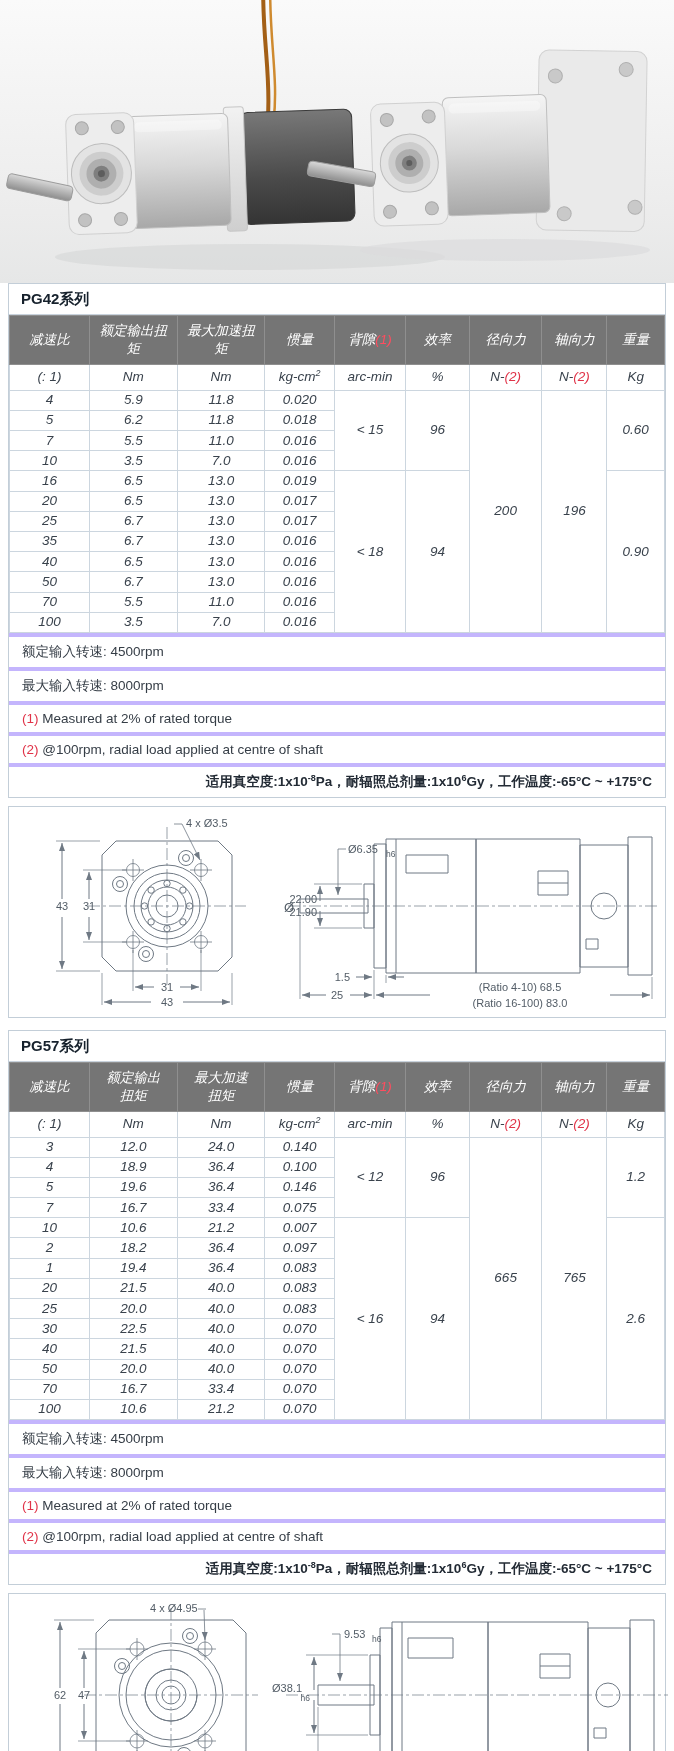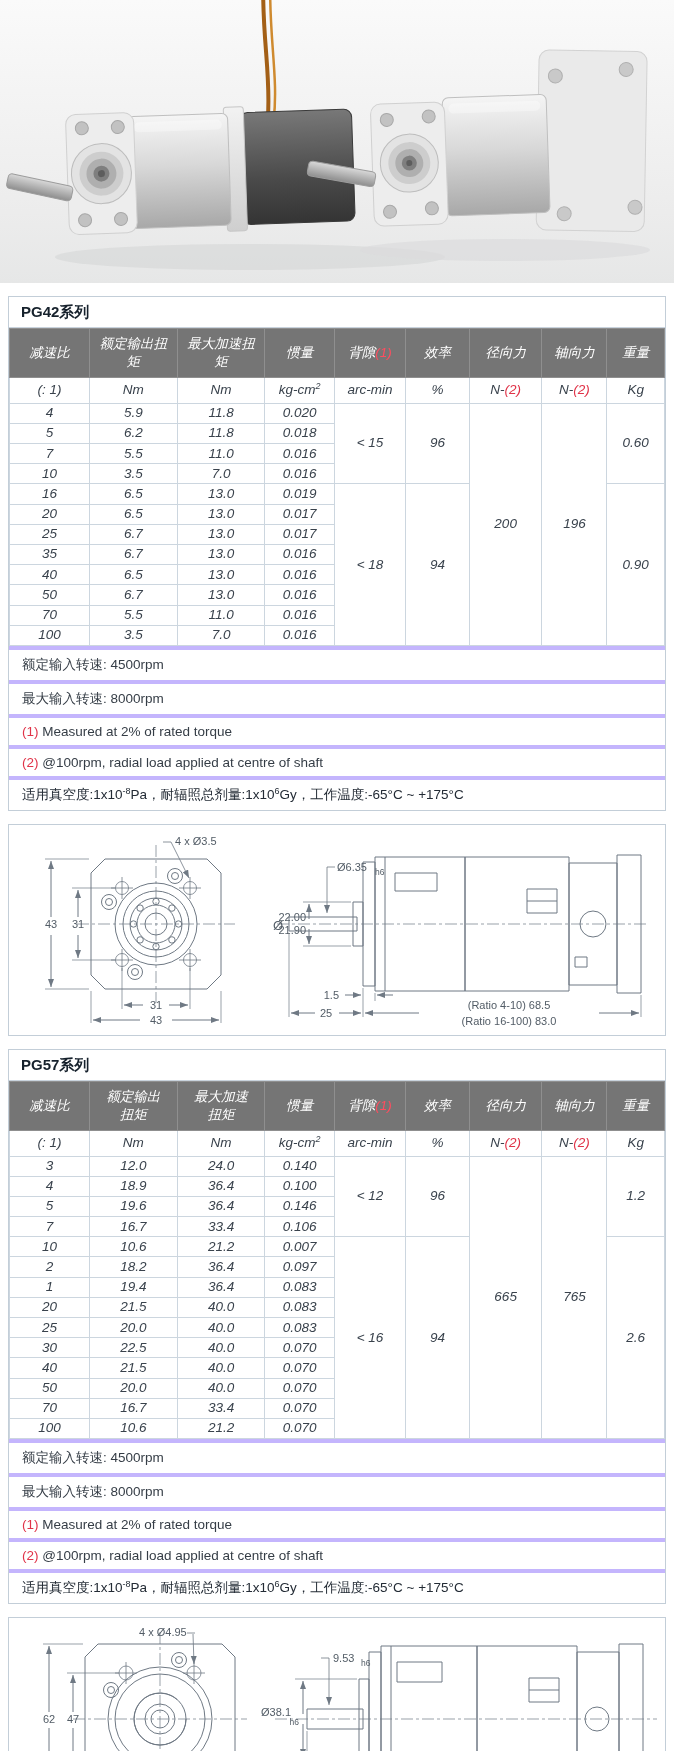--- a/index.html
+++ b/index.html
@@ -2,43 +2,43 @@
 <html><head>
 <meta charset="utf-8">
 <style>
   html,body{margin:0;padding:0;}
   body{
     width:674px;height:1751px;overflow:hidden;background:#ffffff;
     font-family:"Liberation Sans",sans-serif;color:#39424c;
   }
   .hero{width:674px;height:283px;overflow:hidden;}
   .hero svg{display:block;}
-  section.box{margin:13px 8px;border:1px solid #c3ced8;background:#fff;}
+  section.box{margin:0 8px;border:1px solid #c3ced8;background:#fff;}
   .sec-title{
     font-size:15px;font-weight:bold;color:#16212c;
     padding:6px 12px 5px 12px;border-bottom:1px solid #c9d3dd;
   }
   table.spec{width:100%;border-collapse:collapse;table-layout:fixed;font-style:italic;}
   table.spec th{
     background:#757575;color:#ffffff;font-weight:normal;font-size:13.5px;
     line-height:1.35;padding:6px 2px;border:1px solid #8f8f8f;text-align:center;
   }
   table.spec th .hmark{color:#ff4d5f;}
   table.spec td{
     border:1px solid #ccd6df;text-align:center;font-size:13.5px;
     color:#39424c;padding:1.5px 2px;line-height:1.2;background:#fff;
   }
   table.spec tr.units td{padding:4px 2px;}
   sup{font-size:9px;line-height:0;}
   .red{color:#e03348;}
   .notes .note{
     padding:6px 13px;border-top:4px solid #c4b5fd;font-size:13.5px;color:#353d46;
   }
-  .notes .note.bold{font-weight:normal;color:#232b35;}
-  .draw-box{margin:8px 8px 12px 8px;border:1px solid #c3ced8;background:#fff;padding:2px 8px;}
+  .notes .note.bold{font-weight:bold;color:#232b35;text-align:right;}
+  .draw-box{margin:8px 8px 12px 8px;border:1px solid #c3ced8;background:#fff;padding:2px 19px;}
   .draw-box svg{display:block;}
   svg.draw text{fill:#525c66;font-size:11px;font-family:"Liberation Sans",sans-serif;}
   svg.draw .sm{font-size:8.5px;}
   svg.draw .big{font-size:13px;}
   svg.draw path,svg.draw line,svg.draw rect,svg.draw circle,svg.draw polyline{vector-effect:non-scaling-stroke;}
 </style>
 </head>
 <body>
 
 <div class="hero">
@@ -435,21 +435,21 @@
         <tr>
           <td>5</td>
           <td>19.6</td>
           <td>36.4</td>
           <td>0.146</td>
         </tr>
         <tr>
           <td>7</td>
           <td>16.7</td>
           <td>33.4</td>
-          <td>0.106</td>
+          <td>0.075</td>
         </tr>
         <tr>
           <td>10</td>
           <td>10.6</td>
           <td>21.2</td>
           <td>0.007</td>
           <td rowspan="10">&lt; 16</td>
           <td rowspan="10">94</td>
           <td rowspan="10">2.6</td>
         </tr>

